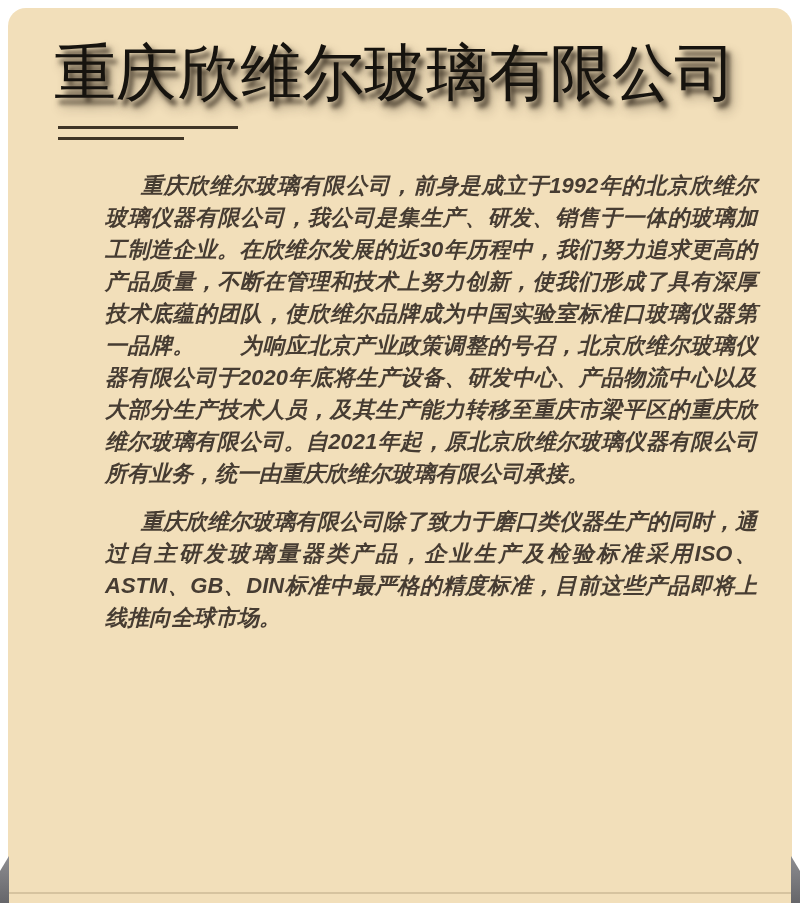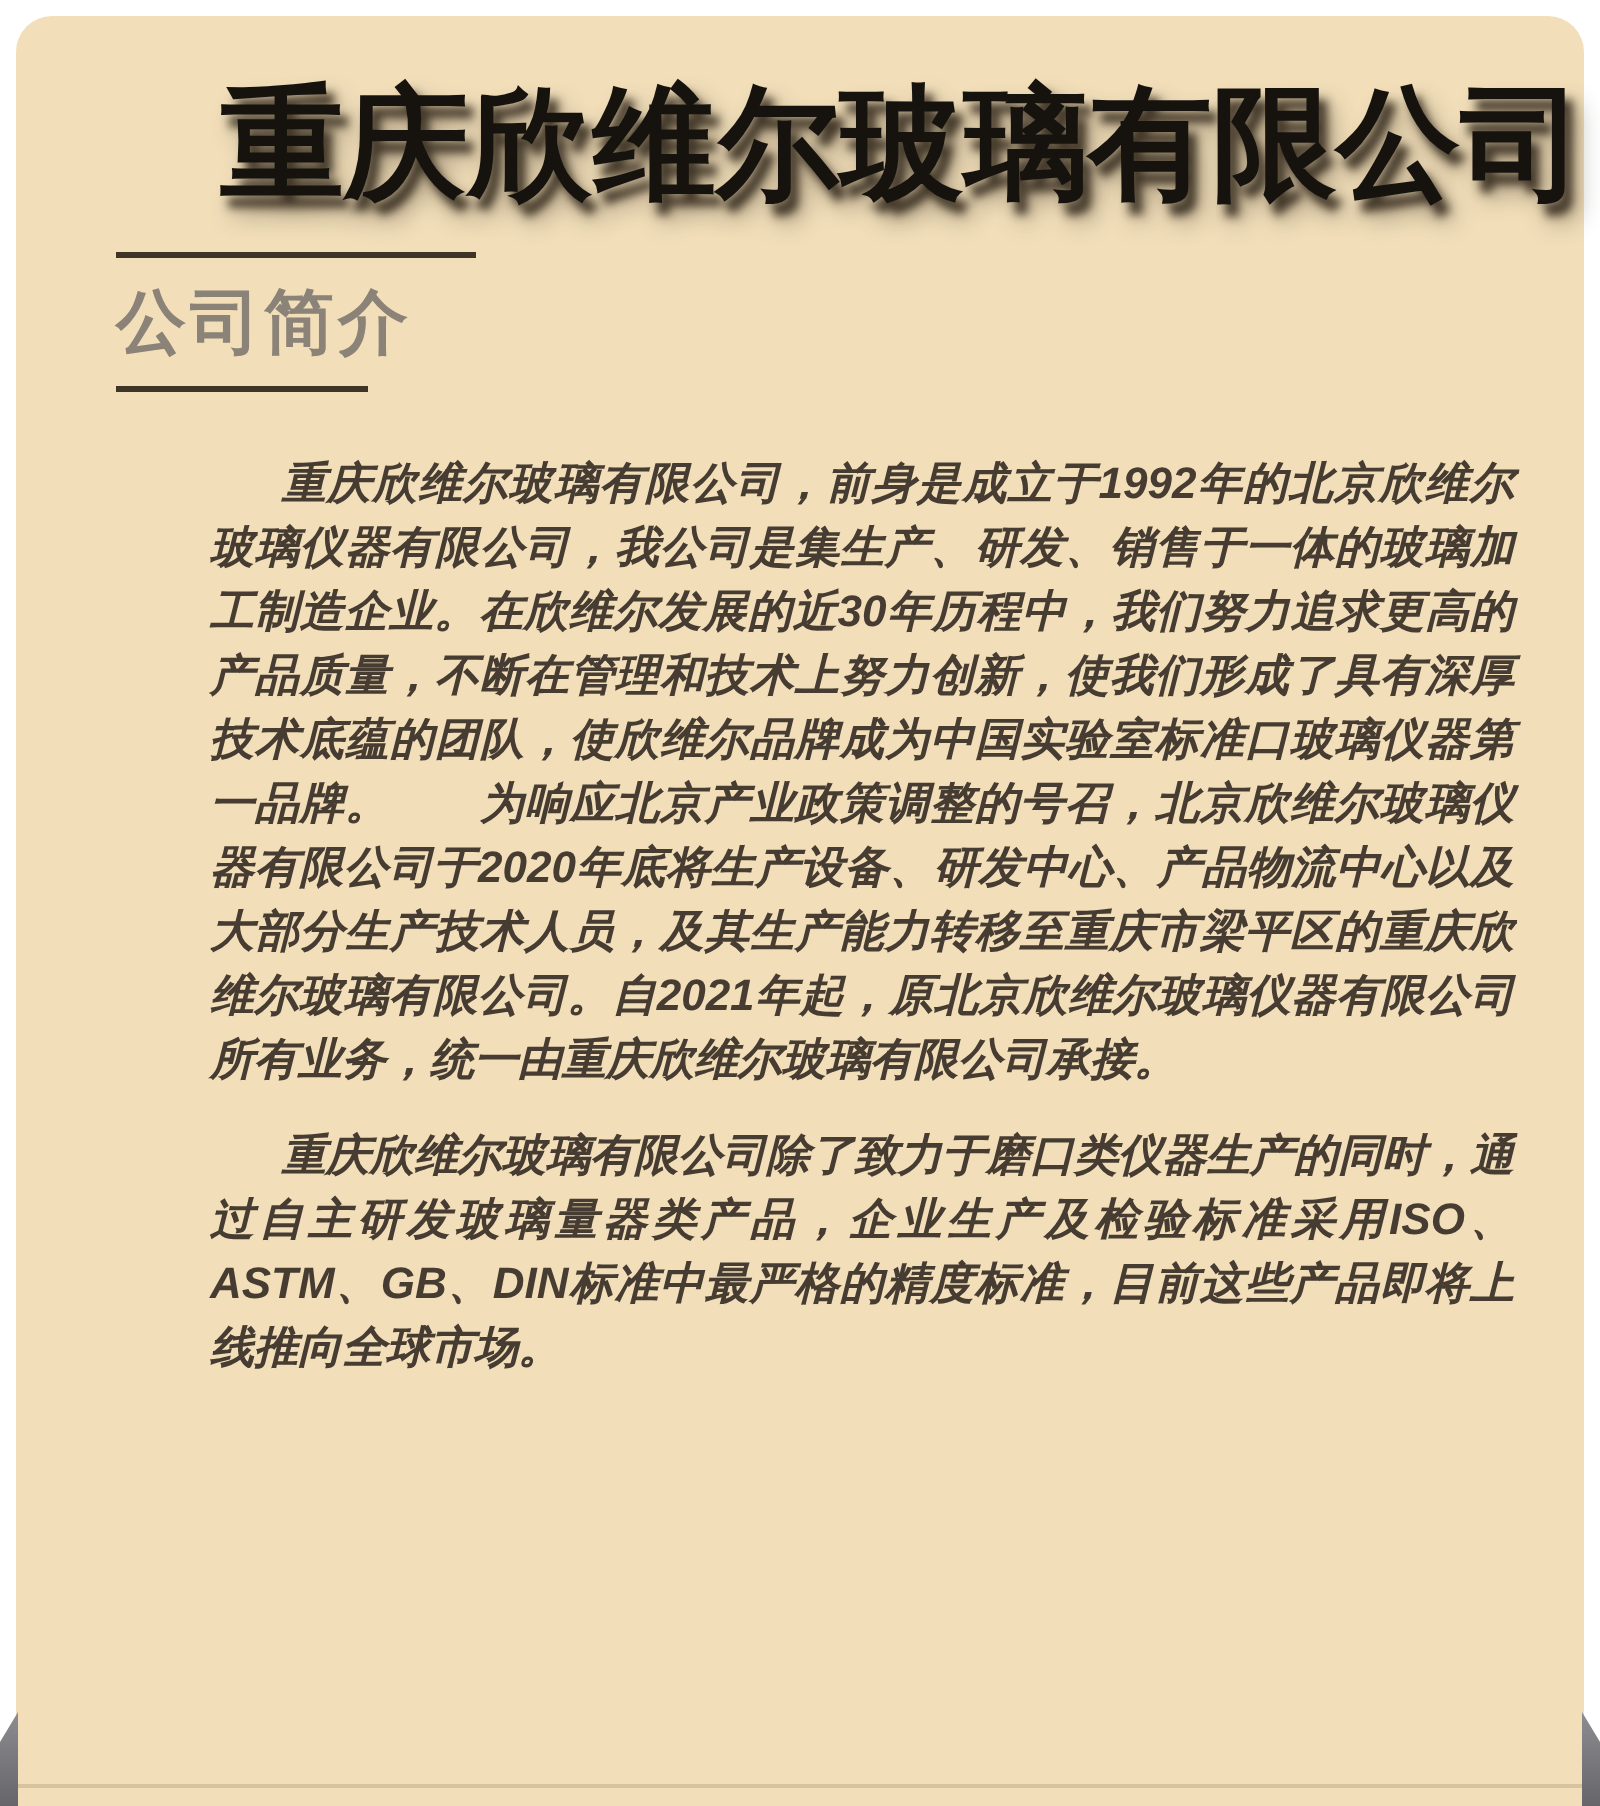--- a/index.html
+++ b/index.html
@@ -13,28 +13,27 @@
   .panel {
     position: absolute;
     left: 8px; top: 8px;
     width: 784px; height: 895px;
     background: #f2dfba;
     border-radius: 18px 18px 0 0;
   }
   .main-title {
     margin: 26px 0 0 46px;
     font-size: 62px;
-    font-weight: 700;
+    font-weight: 400;
     letter-spacing: 0px;
     color: #16130e;
     line-height: 1.25;
     text-shadow: 4px 6px 5px rgba(44, 34, 22, 0.85),
                  6px 9px 12px rgba(44, 34, 22, 0.45);
     white-space: nowrap;
-    text-align: right;
   }
   .rule-top {
     margin: 14px 0 0 50px;
     width: 180px; height: 3px;
     background: #3f3526;
   }
   .section-heading {
     margin: 9px 0 6px 50px;
     font-size: 35px;
     font-weight: 700;
@@ -83,21 +82,20 @@
   }
 </style>
 </head>
 <body>
 
 <div class="panel">
   <h1 class="main-title">重庆欣维尔玻璃有限公司</h1>
 
   <div class="rule-top"></div>
 
-  <h2 class="section-heading">公司简介</h2>
 
   <div class="rule-bottom"></div>
 
   <div class="body-text">
     <p>重庆欣维尔玻璃有限公司，前身是成立于1992年的北京欣维尔玻璃仪器有限公司，我公司是集生产、研发、销售于一体的玻璃加工制造企业。在欣维尔发展的近30年历程中，我们努力追求更高的产品质量，不断在管理和技术上努力创新，使我们形成了具有深厚技术底蕴的团队，使欣维尔品牌成为中国实验室标准口玻璃仪器第一品牌。　　为响应北京产业政策调整的号召，北京欣维尔玻璃仪器有限公司于2020年底将生产设备、研发中心、产品物流中心以及大部分生产技术人员，及其生产能力转移至重庆市梁平区的重庆欣维尔玻璃有限公司。自2021年起，原北京欣维尔玻璃仪器有限公司所有业务，统一由重庆欣维尔玻璃有限公司承接。</p>
     <p>重庆欣维尔玻璃有限公司除了致力于磨口类仪器生产的同时，通过自主研发玻璃量器类产品，企业生产及检验标准采用ISO、ASTM、GB、DIN标准中最严格的精度标准，目前这些产品即将上线推向全球市场。</p>
   </div>
 </div>
 
 <div class="bottom-divider"></div>

